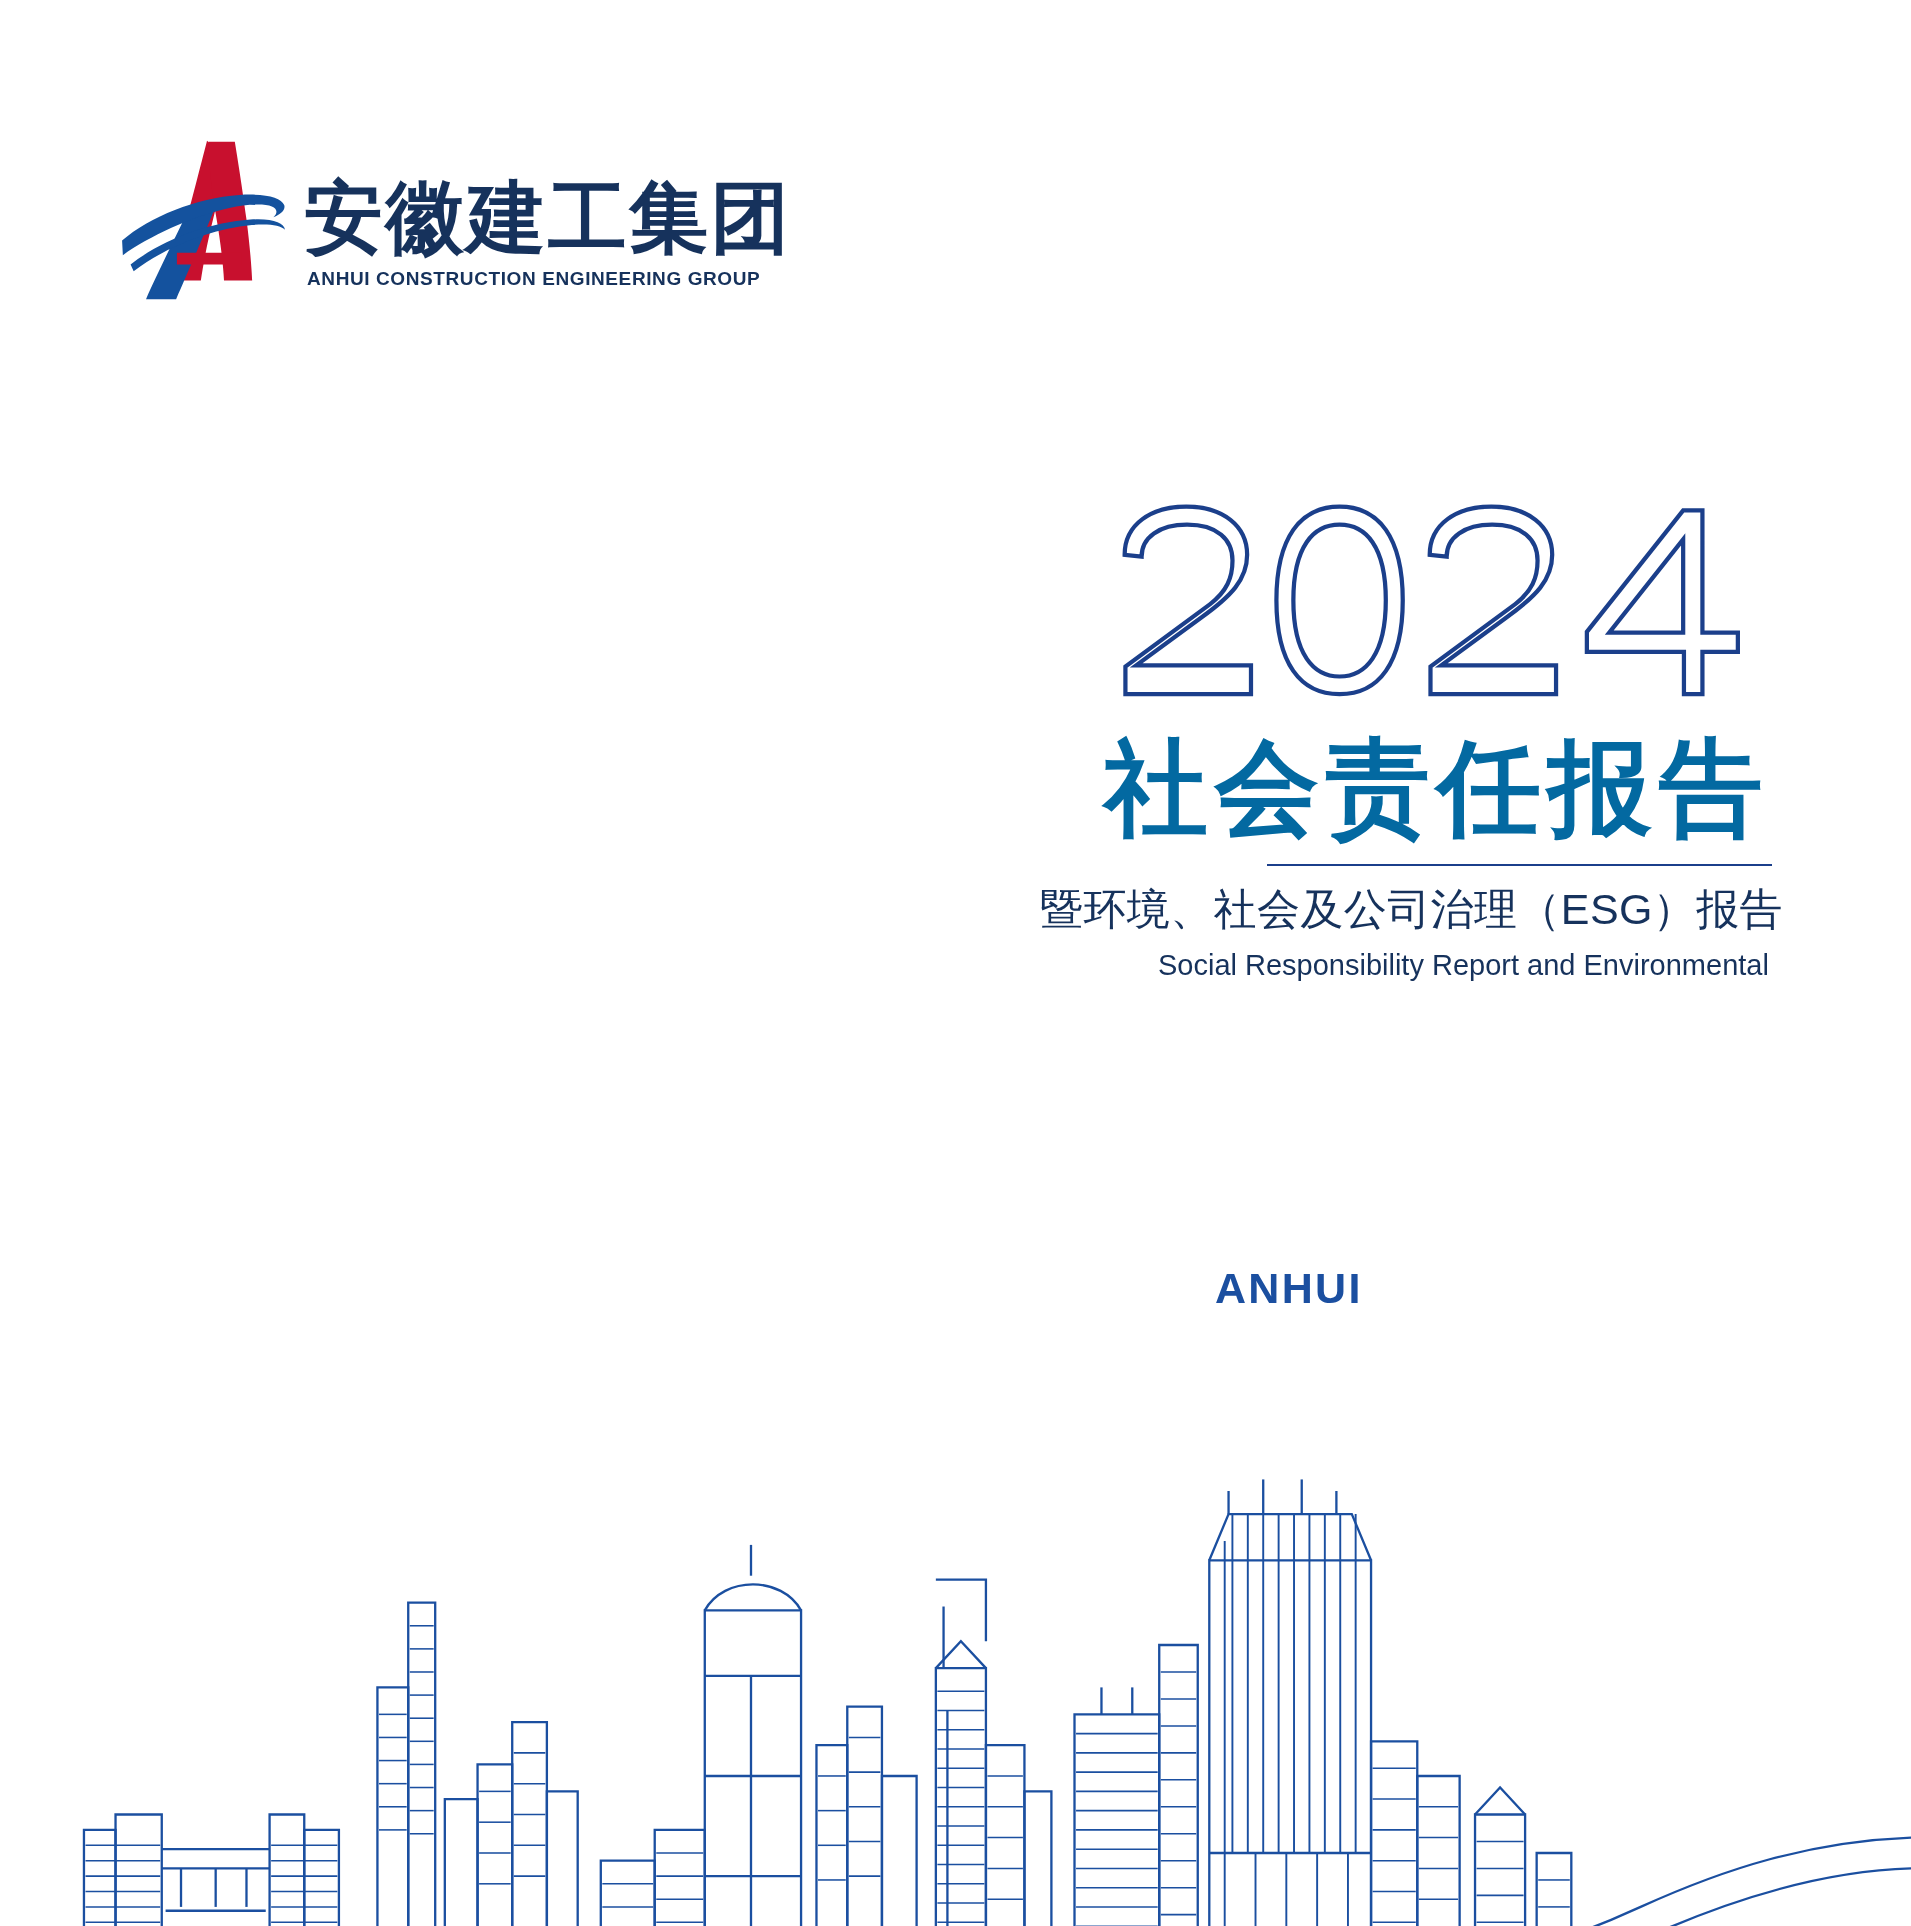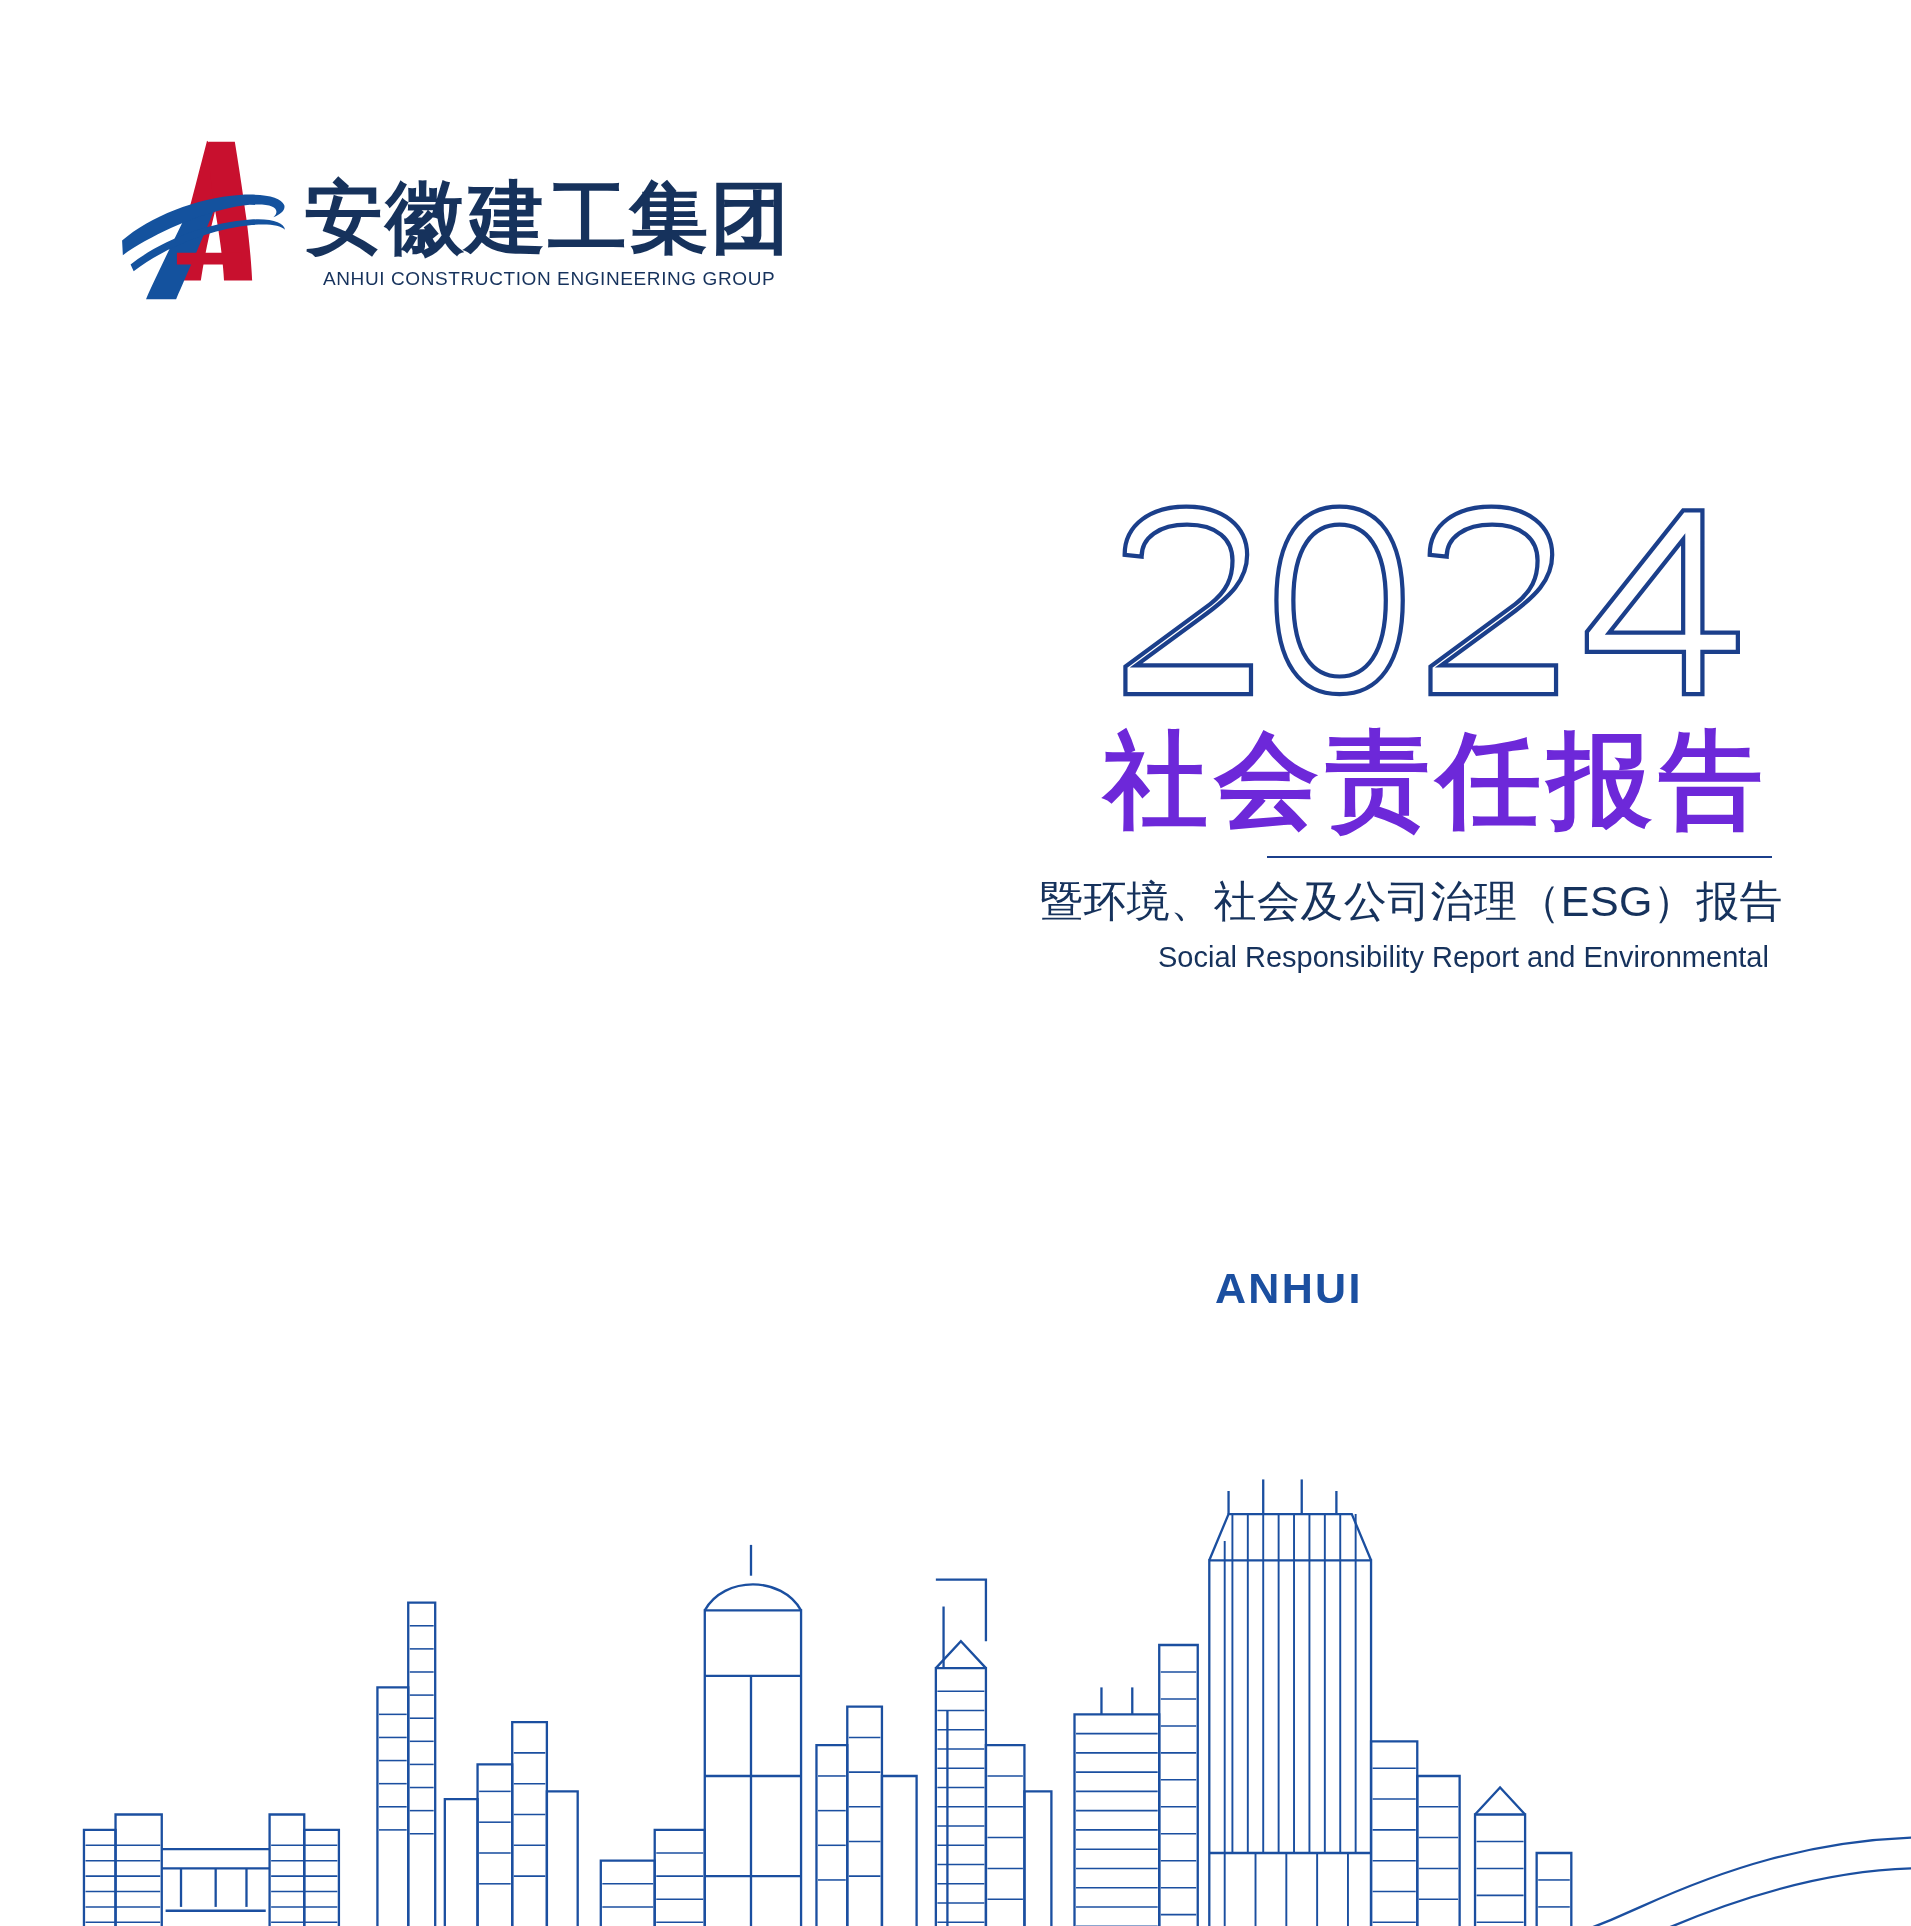--- a/index.html
+++ b/index.html
@@ -38,50 +38,50 @@
     font-size: 79px;
     font-weight: 700;
     letter-spacing: 2.3px;
     color: #16325c;
     white-space: nowrap;
     font-family: "Liberation Sans", sans-serif;
     text-align: center;
   }
   #logo-text-en {
     position: absolute;
-    left: 204px;
+    left: 188px;
     top: 131px;
     font-size: 19px;
-    font-weight: 400;
+    font-weight: 700;
     letter-spacing: 0.6px;
     color: #16325c;
     white-space: nowrap;
   }
 
   
   #title-block {
     position: absolute;
     right: 139px;
     top: 497px;
     width: 732px;
     text-align: right;
   }
   #year-outline {
     width: 663px;
     height: 208px;
     margin-left: auto;
     display: block;
   }
   #main-title {
-    margin-top: 23px;
+    margin-top: 31px;
     font-size: 104px;
     line-height: 1;
     font-weight: 700;
     letter-spacing: 7px;
-    color: #6d28d9;
+    color: #0369a1;
     white-space: nowrap;
     text-align: right;
     padding-right: 2.3px;
   }
   #title-rule {
     margin: 24px 0 17px auto;
     width: 505px;
     height: 1.5px;
     background: #1b3f8b;
   }

